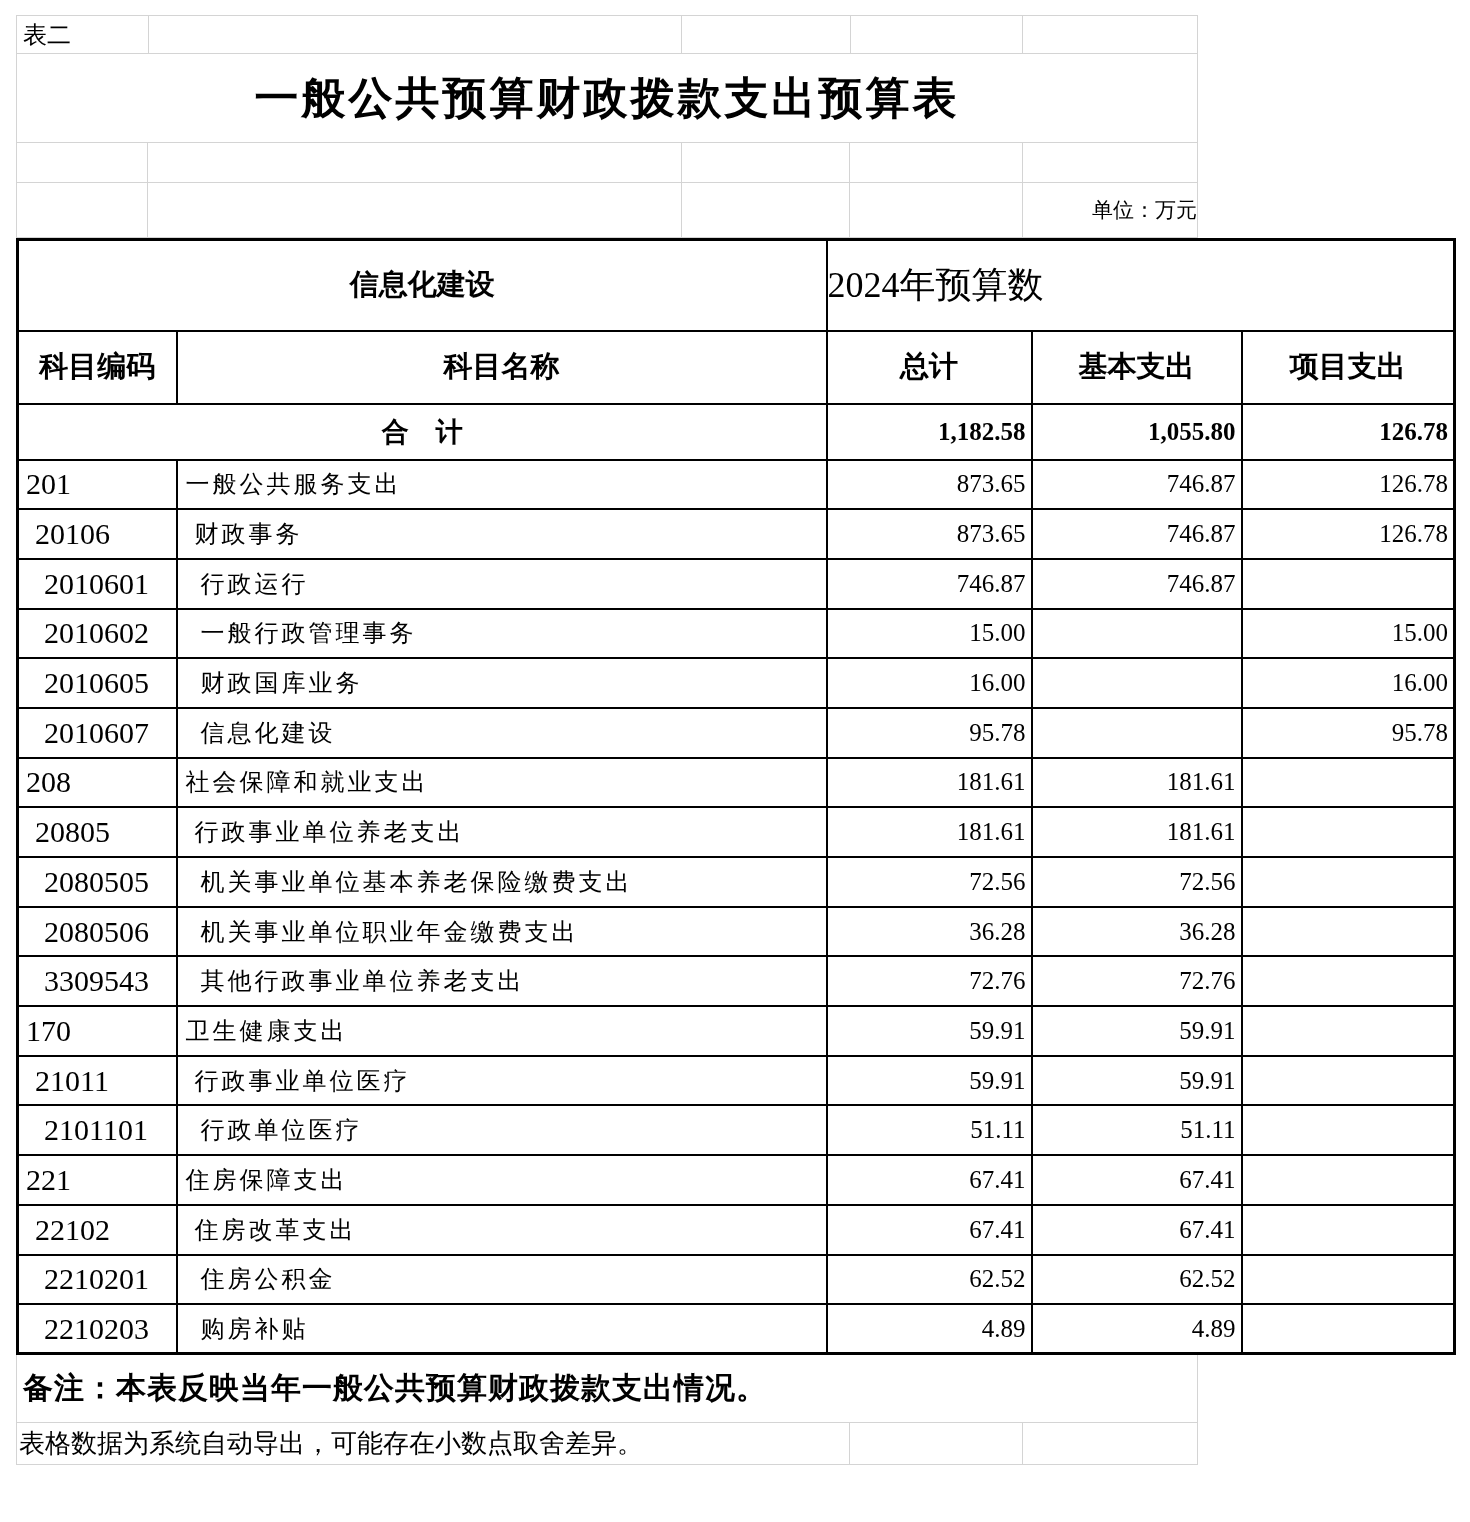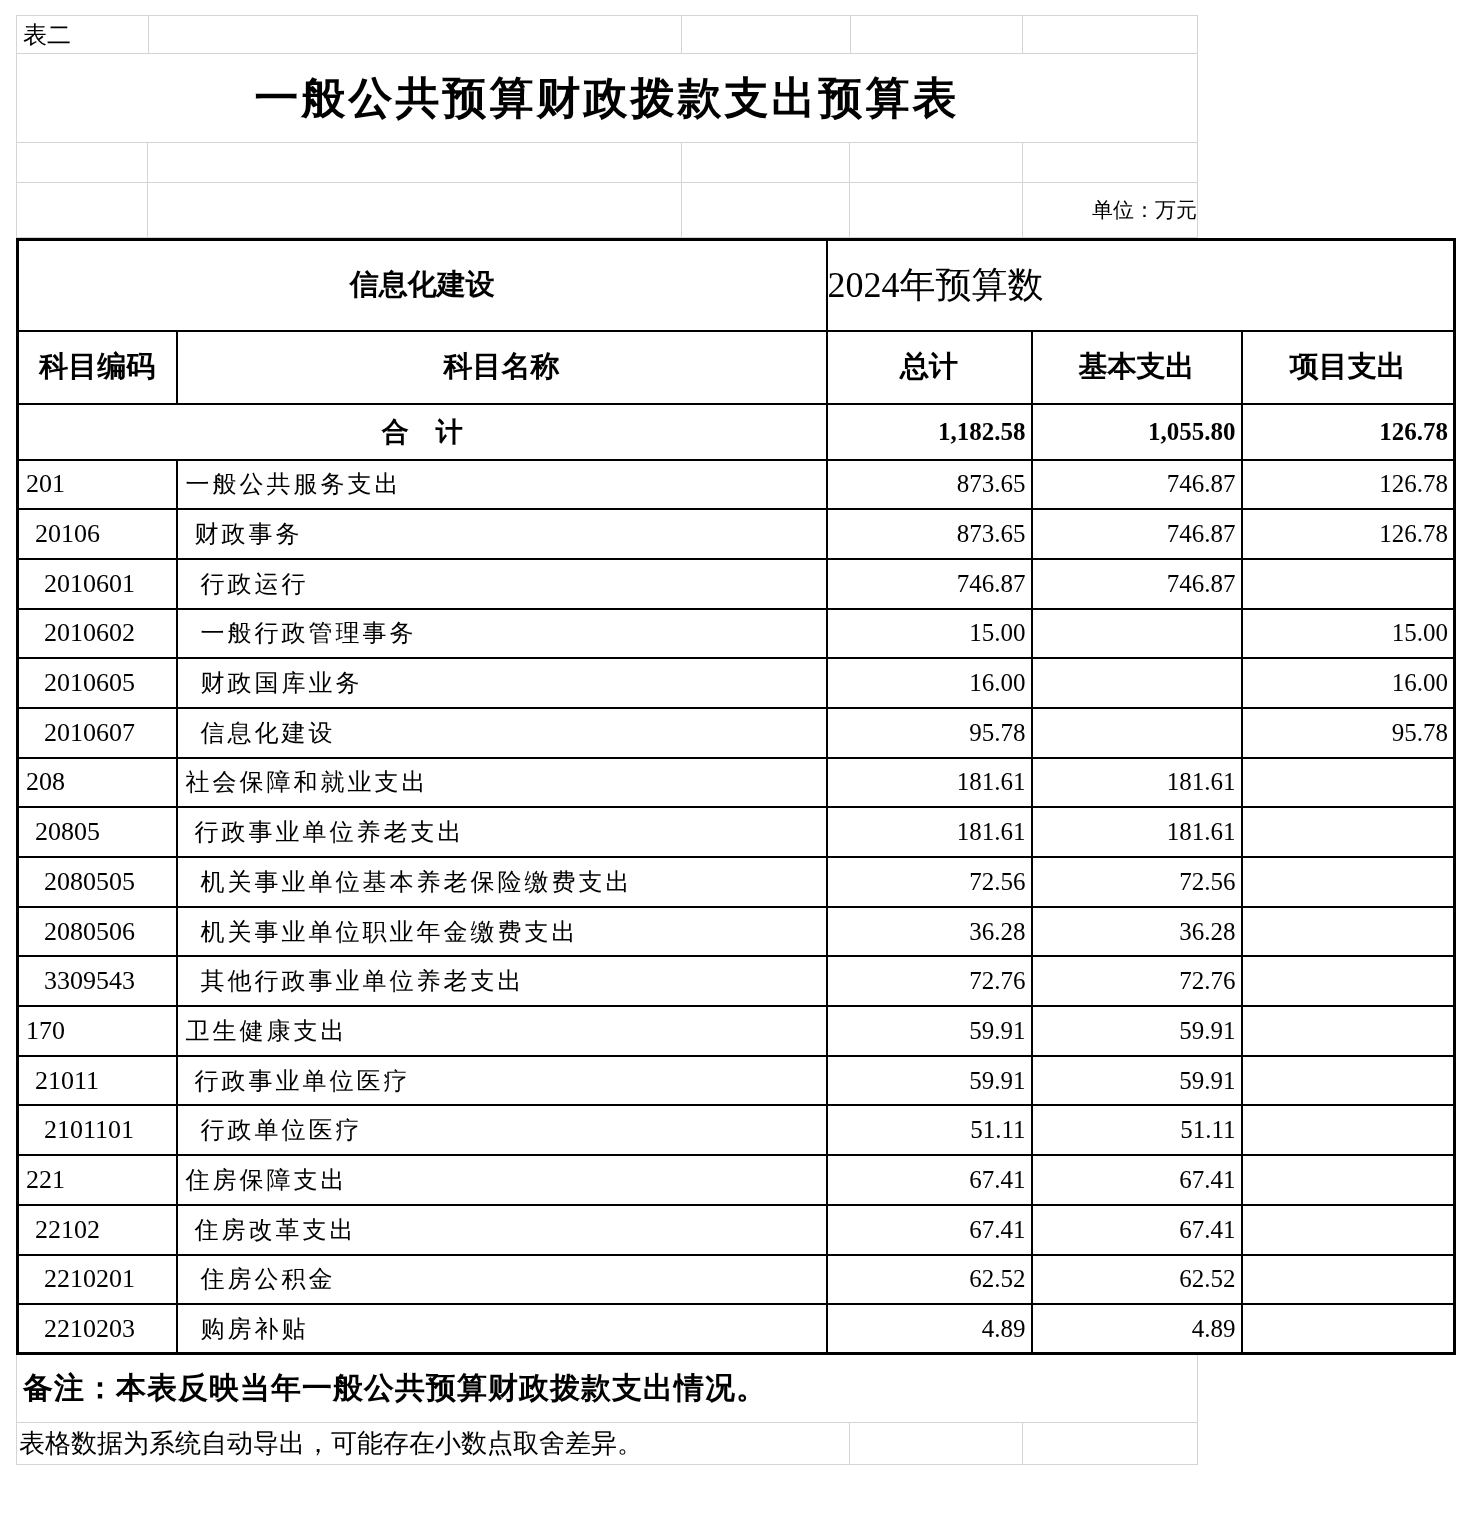--- a/index.html
+++ b/index.html
@@ -44,21 +44,21 @@
   tr.total td { height: 56px; }
   tr.datarow td { height: 49.7px; }
 
   .group-left  { text-align: center; font-family: "Liberation Sans", "DejaVu Sans", sans-serif; font-weight: bold; font-size: 29px; }
   .group-right { font-size: 36px; }
   .colhead { text-align: center; font-family: "Liberation Sans", "DejaVu Sans", sans-serif; font-weight: bold; font-size: 29px; }
 
   .total-label { text-align: center; font-size: 27px; font-weight: bold; }
   .total-val   { text-align: right; font-weight: bold; font-size: 25px; padding-right: 5px !important; }
 
-  td.code { font-size: 26px; }
+  td.code { font-size: 30px; }
   td.name { font-size: 24px; letter-spacing: 3px; }
   td.val  { text-align: right; font-size: 25px; padding-right: 5px !important; }
 
   tr.lvl0 td.code { padding-left: 7px; }
   tr.lvl1 td.code { padding-left: 16px; }
   tr.lvl2 td.code { padding-left: 25px; }
   tr.lvl0 td.name { padding-left: 8px; }
   tr.lvl1 td.name { padding-left: 17px; border-radius: 6px; }
   tr.lvl2 td.name { padding-left: 23px; }
 

